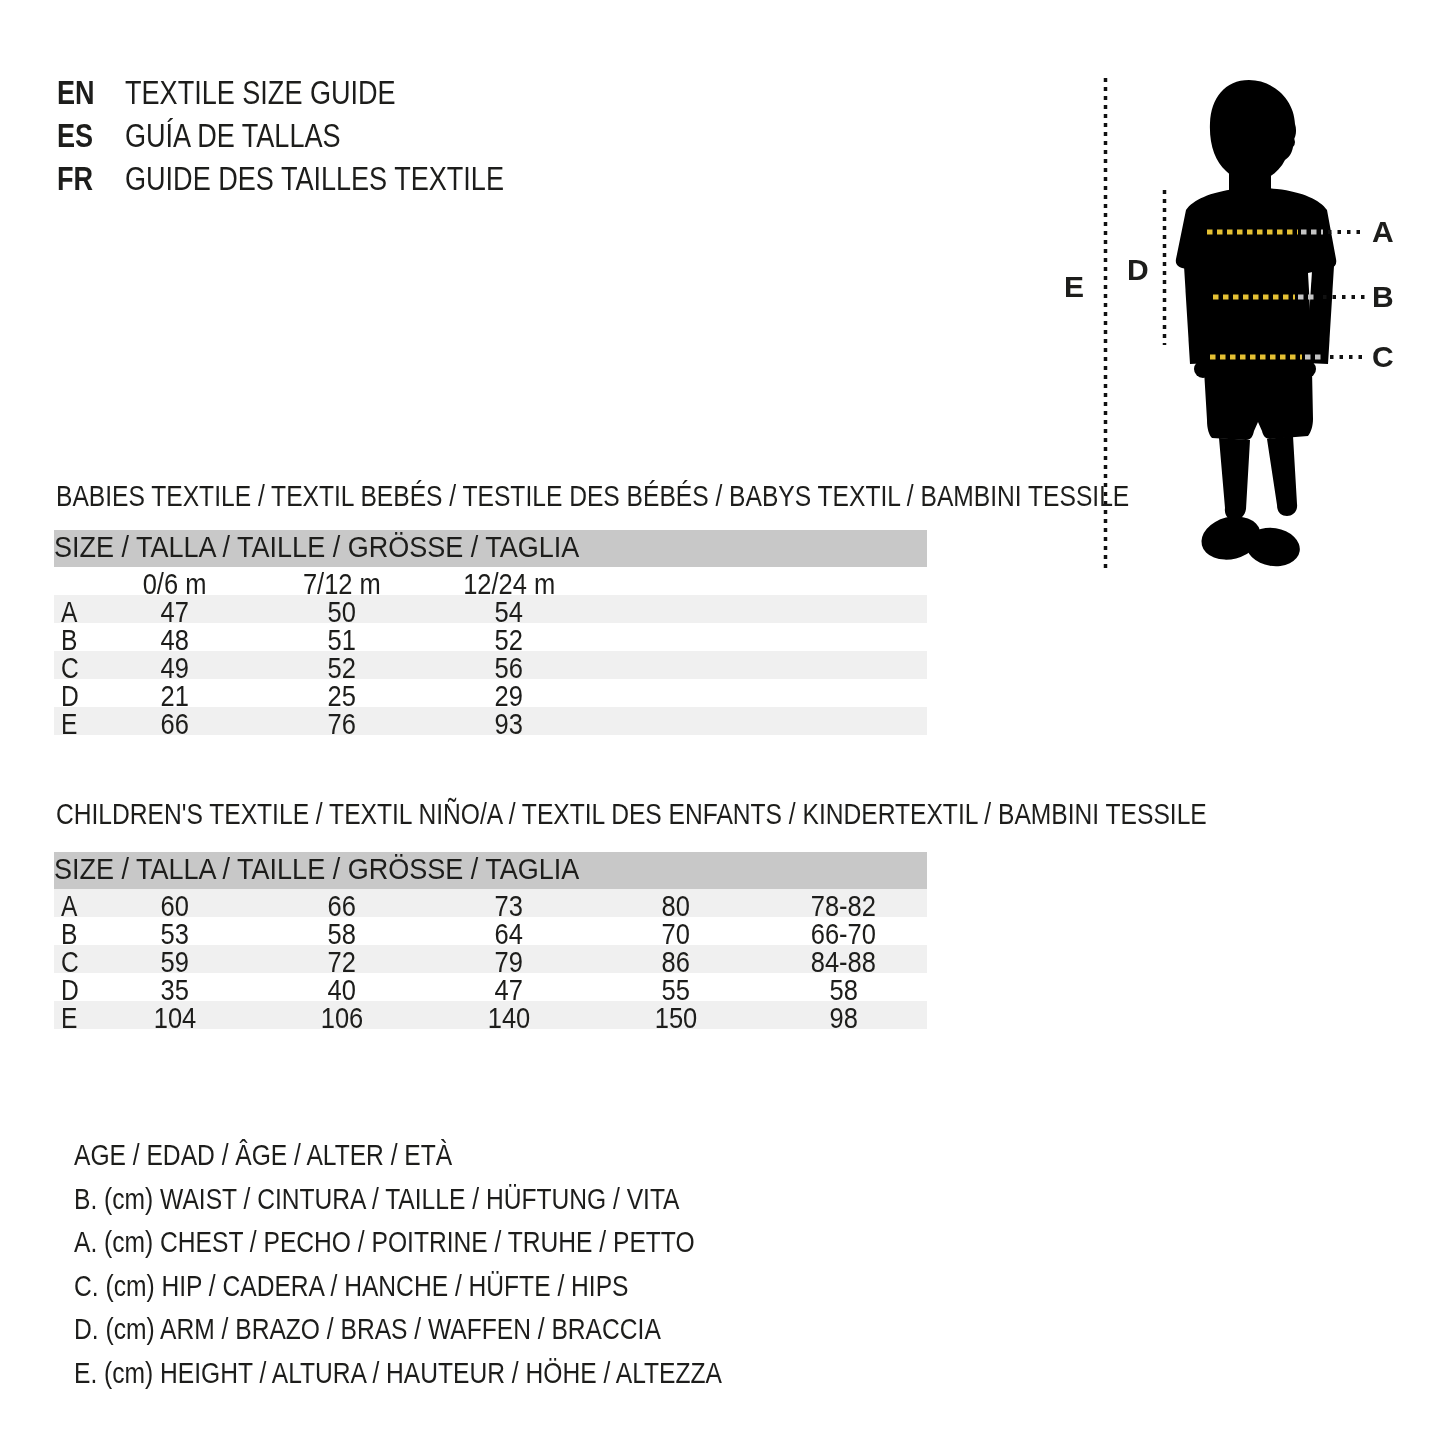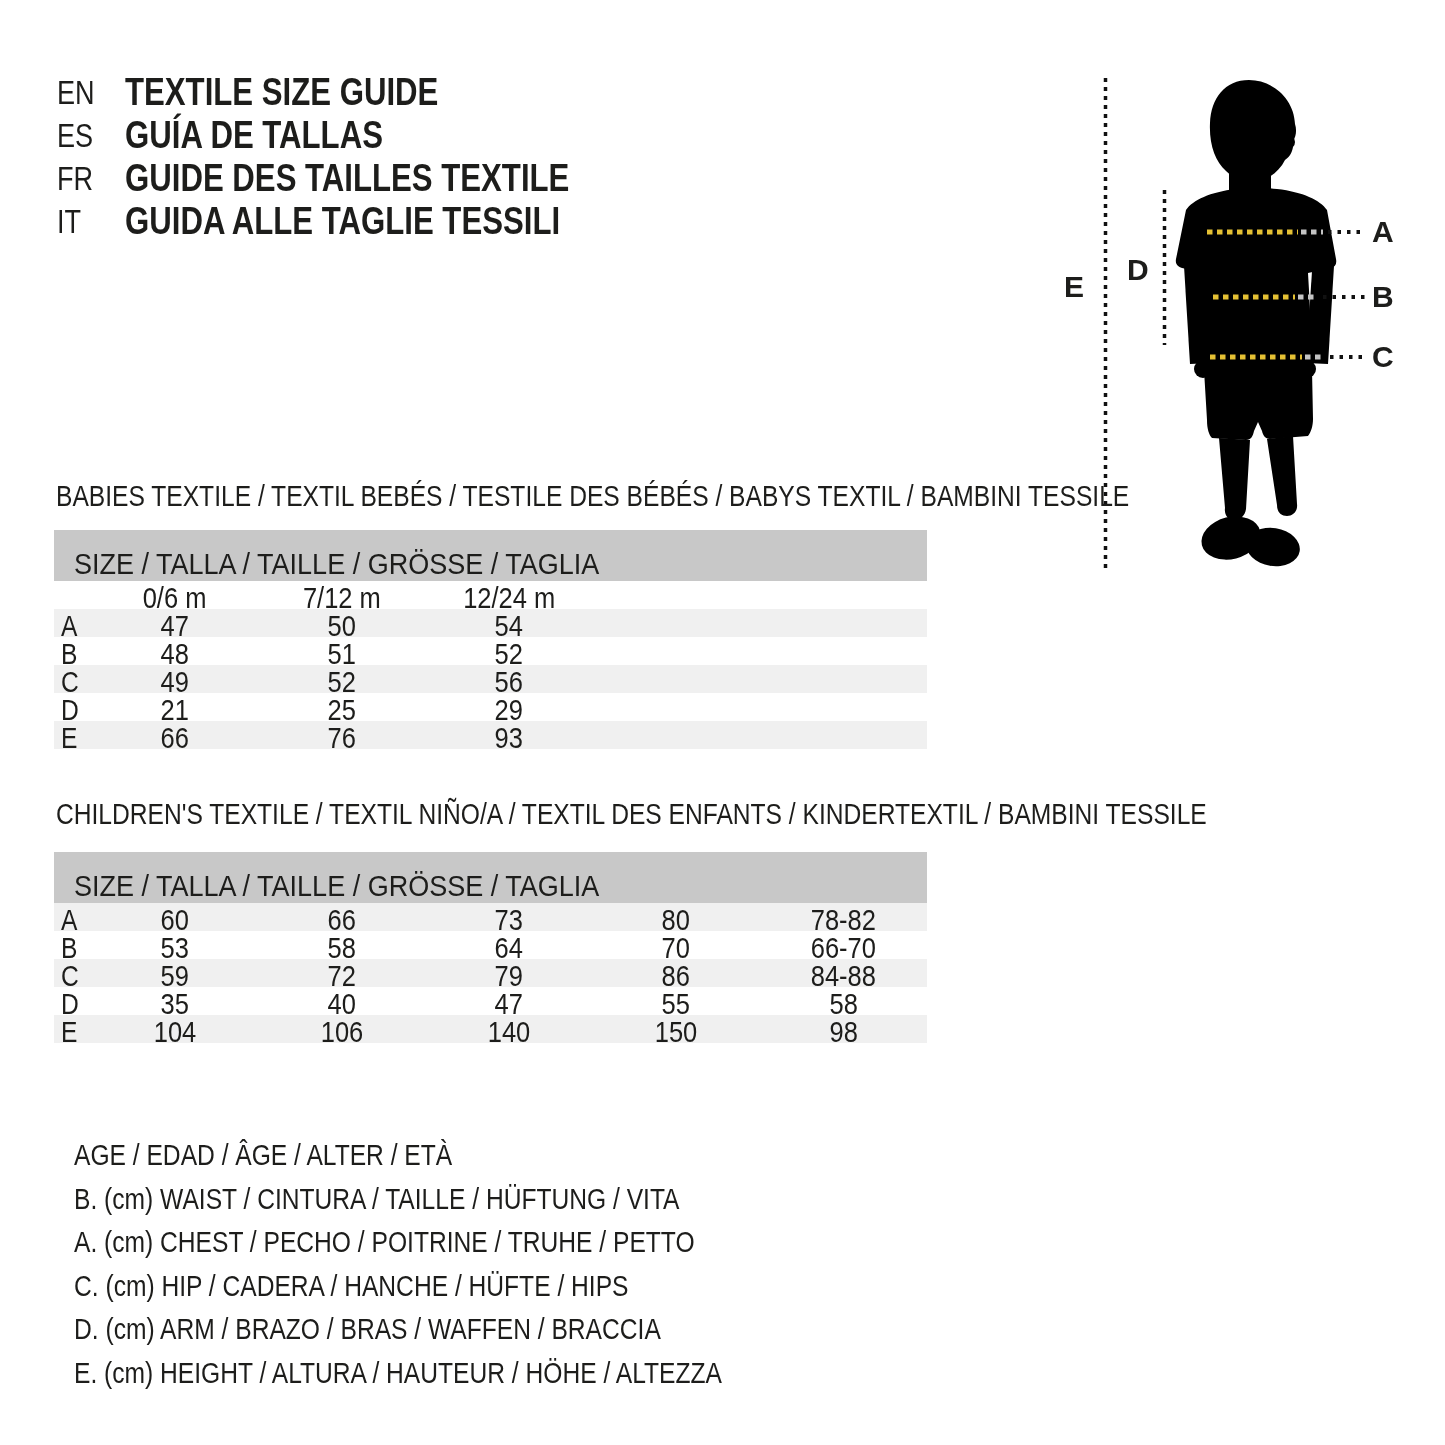--- a/index.html
+++ b/index.html
@@ -6,29 +6,29 @@
   .canvas {
     position:relative; width:1445px; height:1445px; background:#ffffff;
     font-family:"Liberation Sans", sans-serif; color:#1d1d1b; overflow:hidden;
   }
   .cond  { display:inline-block; transform:scaleX(0.82); transform-origin:0 50%; white-space:nowrap; }
   .condc { display:inline-block; transform:scaleX(0.85); transform-origin:50% 50%; white-space:nowrap; }
 
   
   .lang-block { position:absolute; left:57px; top:71px; }
   .lang-row   { display:flex; height:43px; align-items:center; }
-  .lang-code  { width:68px; font-size:33px; font-weight:400; }
-  .lang-title { font-size:38px; font-weight:700; }
+  .lang-code  { width:68px; font-size:33px; font-weight:700; }
+  .lang-title { font-size:33px; font-weight:400; }
 
   
   .heading { position:absolute; left:56px; font-size:30px; font-weight:400; line-height:30px; white-space:nowrap; }
 
   
   .size-table { position:absolute; left:54px; width:873px; }
-  .size-bar   { height:51px; background:#c8c8c8; display:flex; align-items:flex-end; padding-left:20px; box-sizing:border-box; }
+  .size-bar   { height:37px; background:#c8c8c8; display:flex; align-items:flex-start; padding-left:0; box-sizing:border-box; }
   .size-bar span { font-size:30px; transform:scaleX(0.9); transform-origin:0 50%; white-space:nowrap; }
   .trow { display:grid; grid-template-columns:37px repeat(5,167.2px); height:28px; align-items:center; }
   .trow.stripe { background:#f0f0f0; }
   .cell  { text-align:center; font-size:30px; }
   .cell.letter { text-align:left; padding-left:7px; font-size:30px; }
 
   
   .legend { position:absolute; left:55px; top:1133px;margin-left:19px; }
   .legend-line { height:43.6px; line-height:43.6px; font-size:30px; white-space:nowrap; }
 
@@ -47,24 +47,20 @@
       <span class="lang-code"><span class="cond">EN</span></span>
       <span class="lang-title"><span class="cond">TEXTILE SIZE GUIDE</span></span>
     </div>
     <div class="lang-row">
       <span class="lang-code"><span class="cond">ES</span></span>
       <span class="lang-title"><span class="cond">GUÍA DE TALLAS</span></span>
     </div>
     <div class="lang-row">
       <span class="lang-code"><span class="cond">FR</span></span>
       <span class="lang-title"><span class="cond">GUIDE DES TAILLES TEXTILE</span></span>
-    </div>
-    <div class="lang-row">
-      <span class="lang-code"><span class="cond">IT</span></span>
-      <span class="lang-title"><span class="cond">GUIDA ALLE TAGLIE TESSILI</span></span>
     </div>
   </div>
 
   <div class="figure">
     <svg width="405" height="540" viewBox="0 0 405 540">
       <g fill="#000000">
         <path d="M209,20 C185,20 171,38 170,63 C169,84 175,101 186,111 C194,119 205,123 214,122 C228,120 239,112 245,100 C251,96 254,89 253,81 C256,77 257,70 255,64 C254,38 232,20 209,20 Z"></path>
         <circle cx="248" cy="82" r="7"></circle>
         <rect x="189" y="98" width="42" height="48"></rect>
         <path d="M196,129 C170,132 153,140 146,150 L136,199 C135,204 138,207 142,208 L165,213 C163,247 161,280 163,313 L270,313 C272,280 270,247 268,213 L291,208 C295,207 297,204 296,199 L287,150 C280,140 263,132 237,129 C223,127 210,127 196,129 Z"></path>

